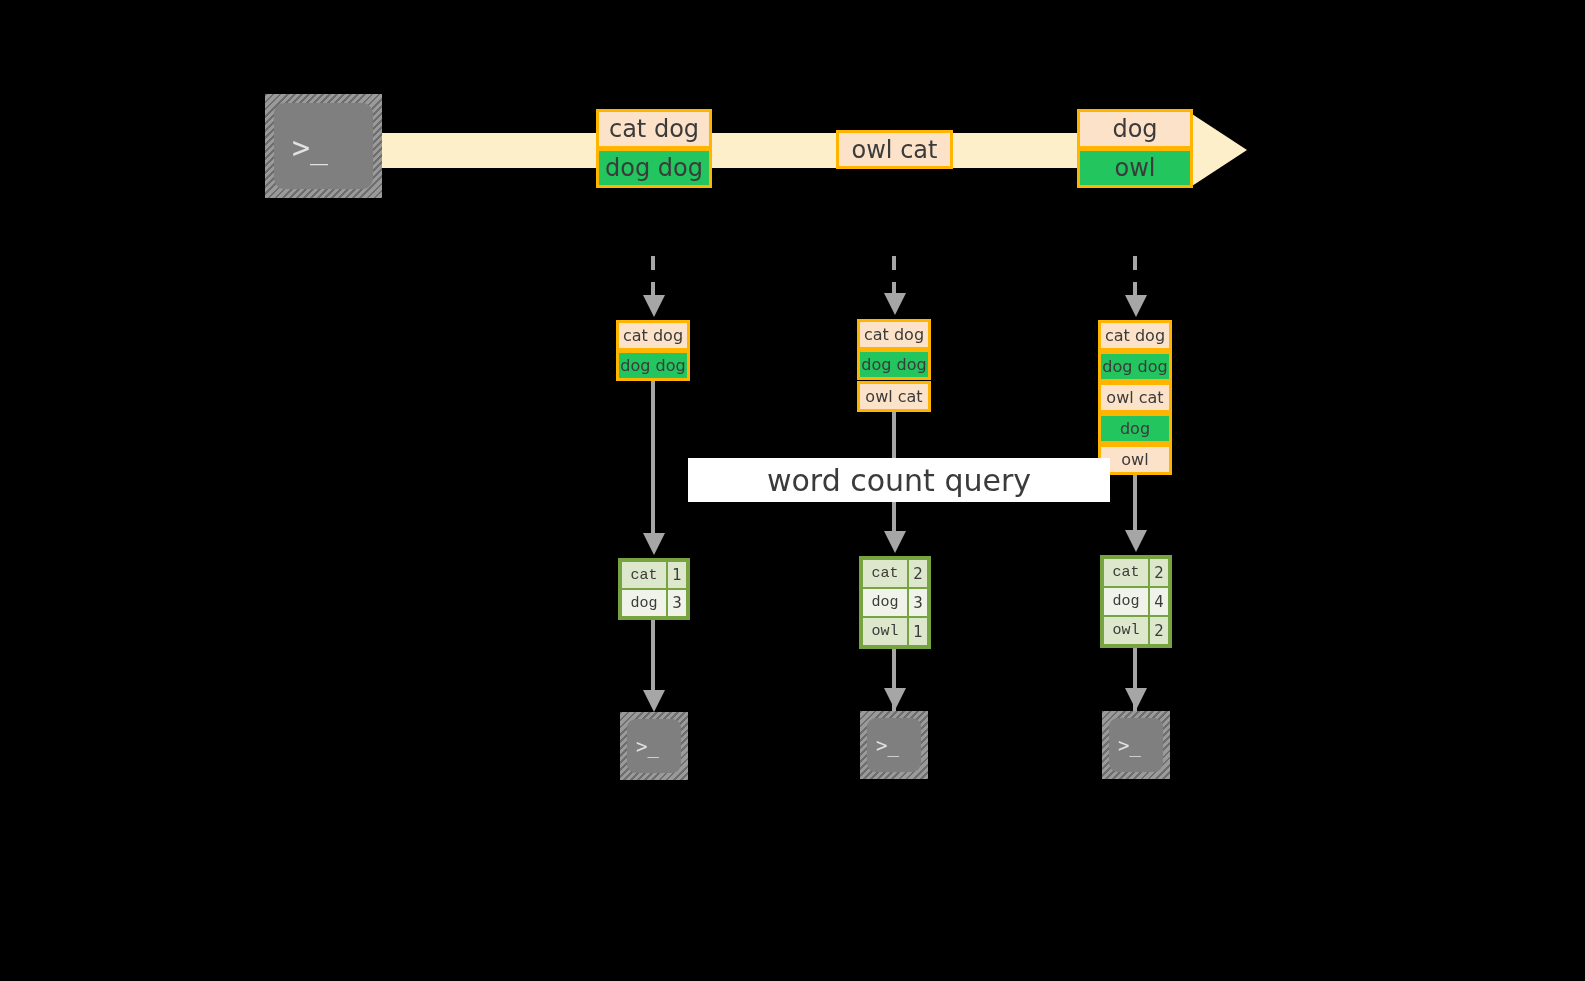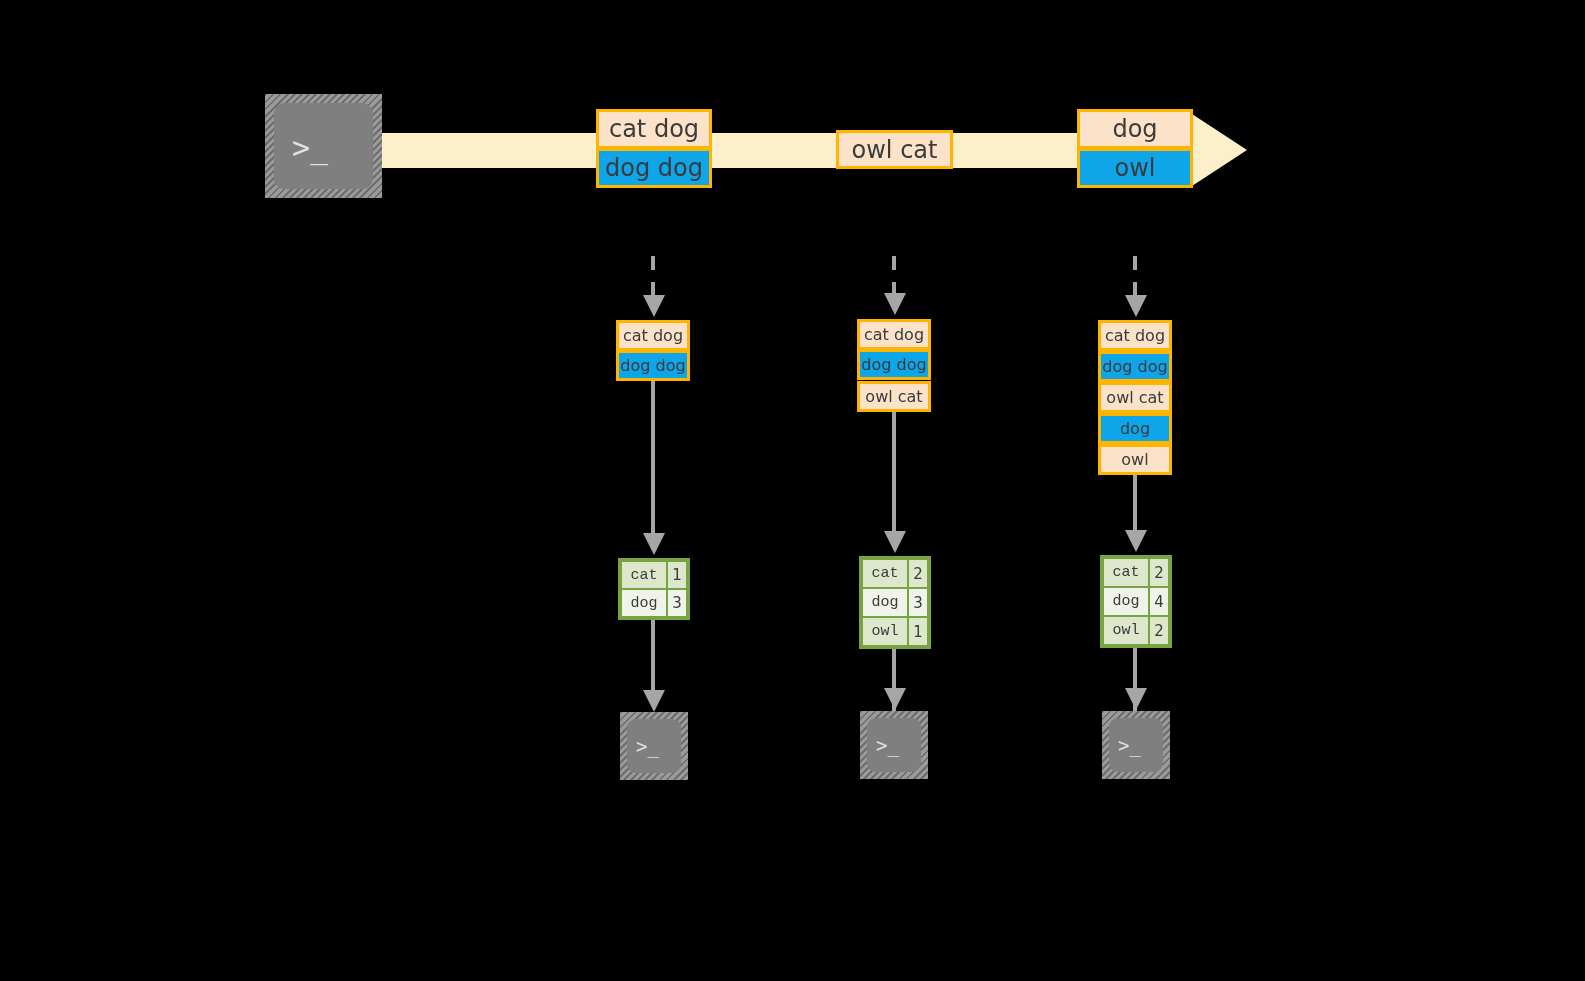--- a/index.html
+++ b/index.html
@@ -64,21 +64,21 @@
     box-sizing: border-box;
     border: 3px solid #FFB400;
     color: #3b3b3b;
     display: flex;
     align-items: center;
     justify-content: center;
     white-space: nowrap;
     overflow: hidden;
   }
   .rec.dark  { background: #FBE2C8; }
-  .rec.light { background: #0ea5e9; }
+  .rec.light { background: #22c55e; }
 
   
   .gtable {
     position: absolute;
     box-sizing: border-box;
     border: 3px solid #77A440;
     display: flex;
     flex-direction: column;
   }
   .grow {
@@ -247,14 +247,15 @@
 
   <div class="conn" style="left:1133px; top:648px; height:63px;"></div>
   <div class="arrowhead" style="left:1125px; top:688px;"></div>
 
   <div class="terminal" style="left:1102px; top:711px; width:68px; height:68px; padding:7px;">
     <div class="terminal-inner small">
       <span class="prompt" style="left:9px; top:18px; font-size:19px;">&gt;_</span>
     </div>
   </div>
 
+  <div class="banner" style="left:688px; top:458px; width:422px; height:44px; font-size:30px;">word count query</div>
 
 </div>
 
 </body></html>

